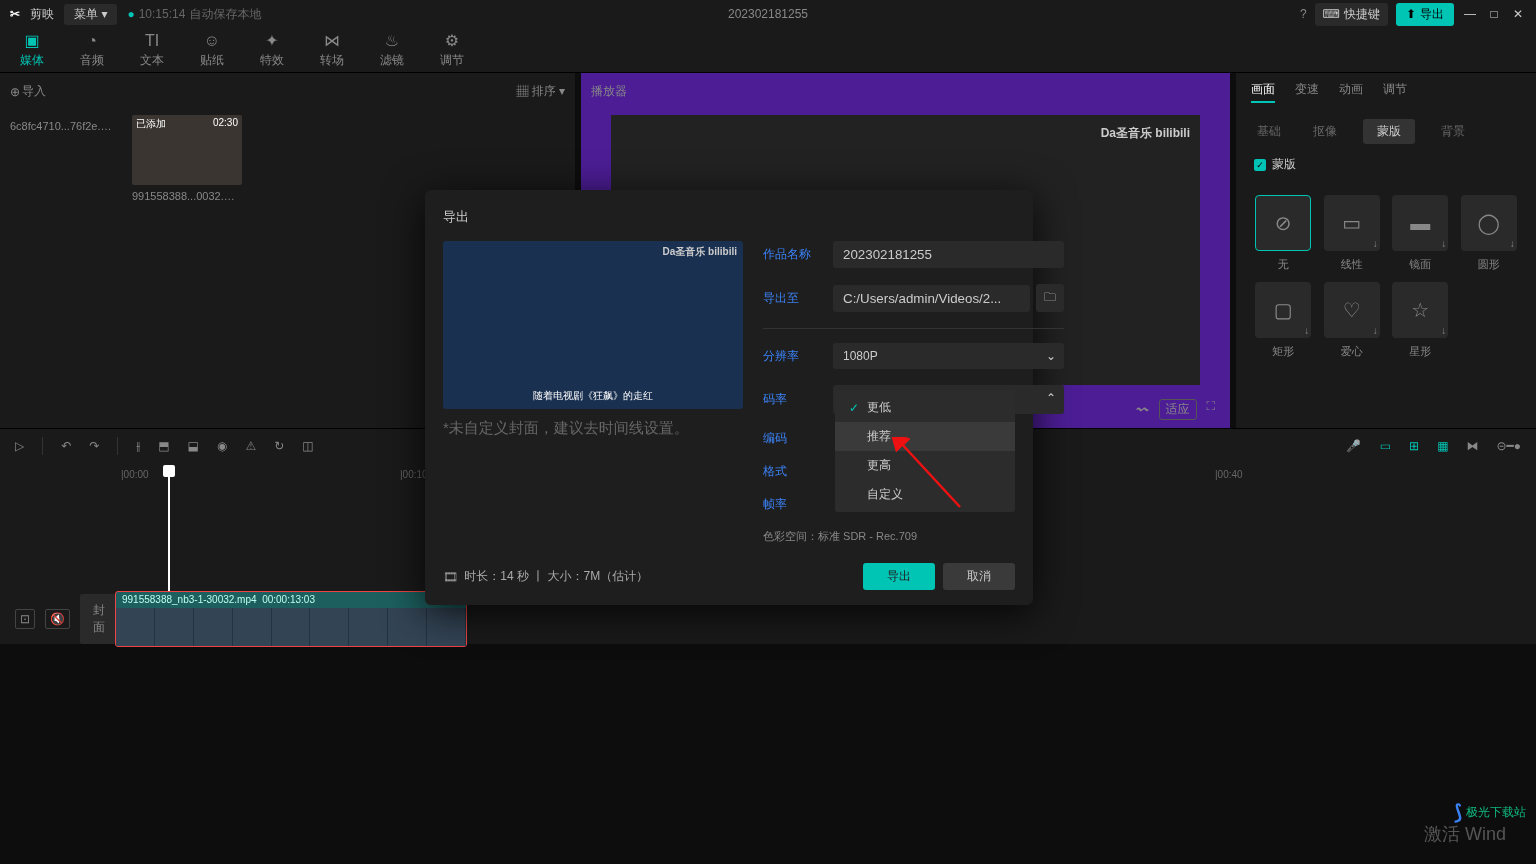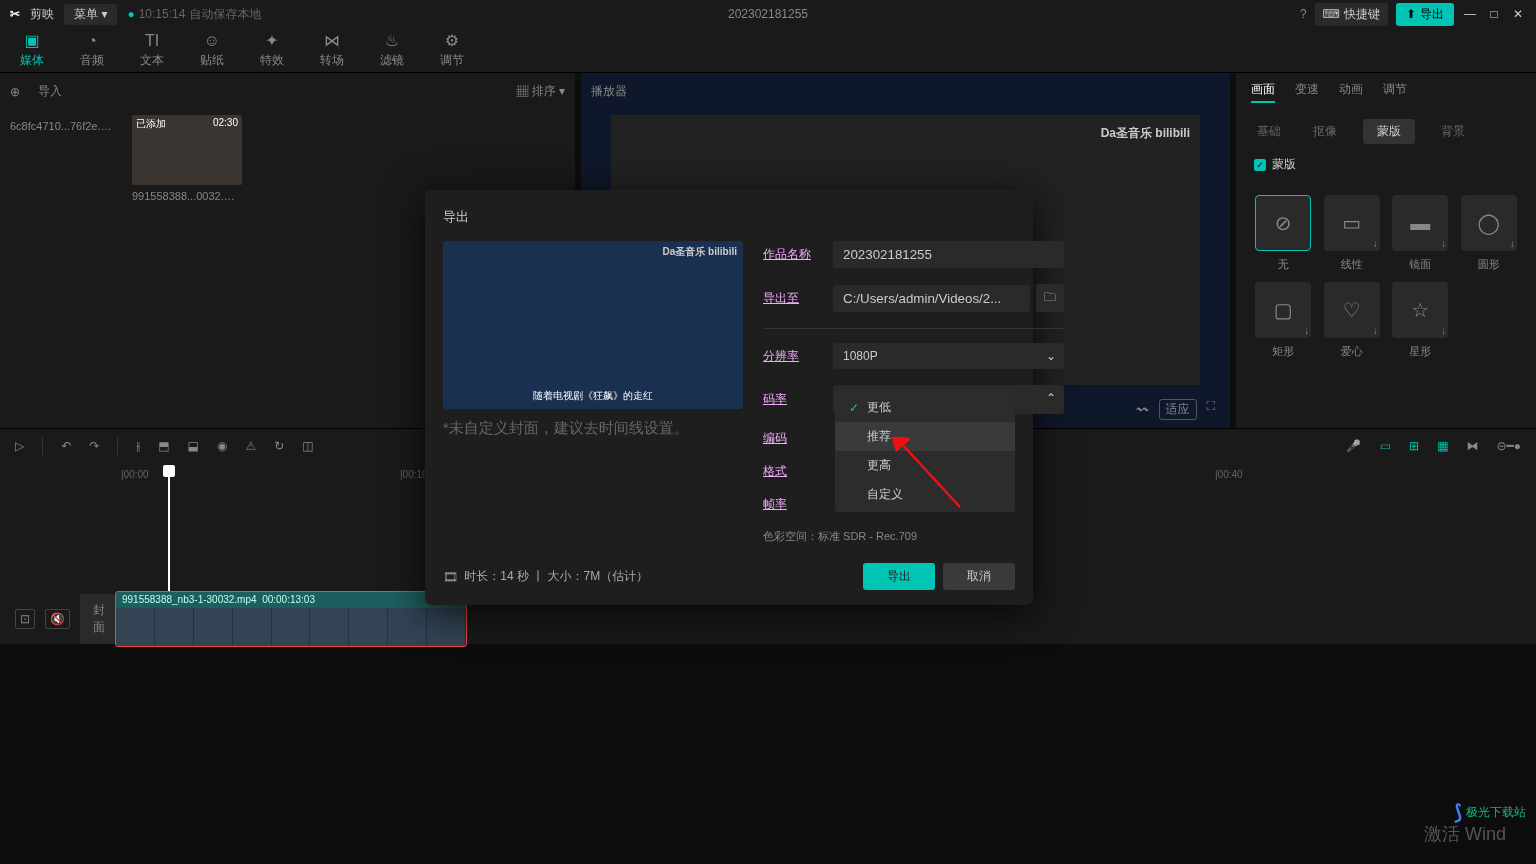--- a/index.html
+++ b/index.html
@@ -21,30 +21,30 @@
 .topnav .item.active { color:#00C4B4; }
 .topnav .ico { font-size:16px; }
 
 .main { display:flex; height: 355px; }
 .leftpane { width:575px; background:#1a1a1a; display:flex; }
 .side { width:100px; padding:10px;}
 .side .sbtn { background:#00C4B4; color:#000; padding:4px 0; text-align:center; border-radius:3px; margin-bottom:10px;}
 .side .slink { color:#888; padding:8px 4px;}
 .media-area { flex:1; padding:10px;}
 .media-top { display:flex; align-items:center; color:#888; margin-bottom:15px;}
-.media-top .imp { margin-left:18px;}
+.media-top .imp { margin-left:2px;}
 .media-top .sort { margin-left:auto;}
 .thumbs { display:flex; gap:12px;}
 .thumb { width:110px;}
 .thumb .img { width:110px; height:70px; background:#333; position:relative; border-radius:2px;}
 .thumb .dur { position:absolute; top:2px; right:4px; font-size:10px; color:#fff;}
 .thumb .badge { position:absolute; top:2px; left:4px; font-size:10px; color:#fff;}
 .thumb .name { color:#888; font-size:11px; margin-top:5px; overflow:hidden; text-overflow:ellipsis; white-space:nowrap;}
 
-.player { flex:1; background:#0f172a; margin-left:6px; position:relative;}
+.player { flex:1; background:#4c1d95; margin-left:6px; position:relative;}
 .player .title { padding:10px; color:#888;}
 .player .vid { margin:5px 30px; height:270px; background:#222; position:relative;}
 .player .vid .ovtext { position:absolute; top:10px; right:10px; color:#ccc; font-weight:bold;}
 .player .ctrl-row { position:absolute; bottom:8px; right:15px; display:flex; gap:10px; color:#888;}
 .player .ctrl-row .box { border:1px solid #555; padding:1px 6px; border-radius:3px;}
 
 .rightpane { width:300px; background:#1a1a1a; margin-left:6px;}
 .rtabs { display:flex; padding:8px 15px; gap:20px; color:#888;}
 .rtabs .active { color:#fff; border-bottom:2px solid #00C4B4; padding-bottom:3px;}
 .rsubtabs { display:flex; padding:0 15px; gap:20px; color:#666; margin-top:8px;}
@@ -82,21 +82,21 @@
 .modal { position:absolute; left:425px; top:190px; width:608px; height:415px; background:#1e1e1e; border-radius:6px; box-shadow:0 8px 40px rgba(0,0,0,.8); padding:18px;}
 .modal h3 { color:#ccc; font-size:13px; font-weight:normal; margin-bottom:15px;}
 .modal .body { display:flex; gap:20px;}
 .modal .preview { width:300px;}
 .modal .pimg { width:300px; height:168px; background:#1a3050; border-radius:3px; position:relative;}
 .modal .pimg .ptext { position:absolute; top:4px; right:6px; color:#ccc; font-size:10px; font-weight:bold;}
 .modal .pimg .sub { position:absolute; bottom:6px; left:0; right:0; text-align:center; color:#fff; font-size:10px;}
 .modal .hint { color:#666; font-size:15px; margin-top:10px;}
 .modal .form { flex:1;}
 .modal .row { display:flex; align-items:center; margin-bottom:16px;}
-.modal .row .lbl { width:70px; color:#f0abfc;text-decoration:underline;}
+.modal .row .lbl { width:70px; color:#3b82f6;}
 .modal .row .inp { flex:1; background:#2a2a2a; border:none; color:#ccc; padding:6px 10px; border-radius:3px;}
 .modal .row .folder { width:28px; height:28px; background:#2a2a2a; margin-left:6px; border-radius:3px; display:flex; align-items:center; justify-content:center; color:#ccc;}
 .modal .row .sel { flex:1; background:#2a2a2a; color:#ccc; padding:6px 10px; border-radius:3px; text-align:left; position:relative;}
 .modal .row .sel .arr { position:absolute; right:8px;}
 .modal .dropdown { position:absolute; background:#2c2c2c; border-radius:3px; width:180px; right:18px; top:200px; padding:3px 0; z-index:10;}
 .modal .dropdown .opt { padding:6px 14px; color:#ccc; display:flex; align-items:center; gap:8px;}
 .modal .dropdown .opt.hover { background:#3a3a3a;}
 .modal .dropdown .chk { color:#00C4B4; width:10px;}
 .modal .colorspace { color:#888; font-size:11px; margin-top:12px;}
 .modal .footer { position:absolute; bottom:15px; left:18px; right:18px; display:flex; align-items:center;}

